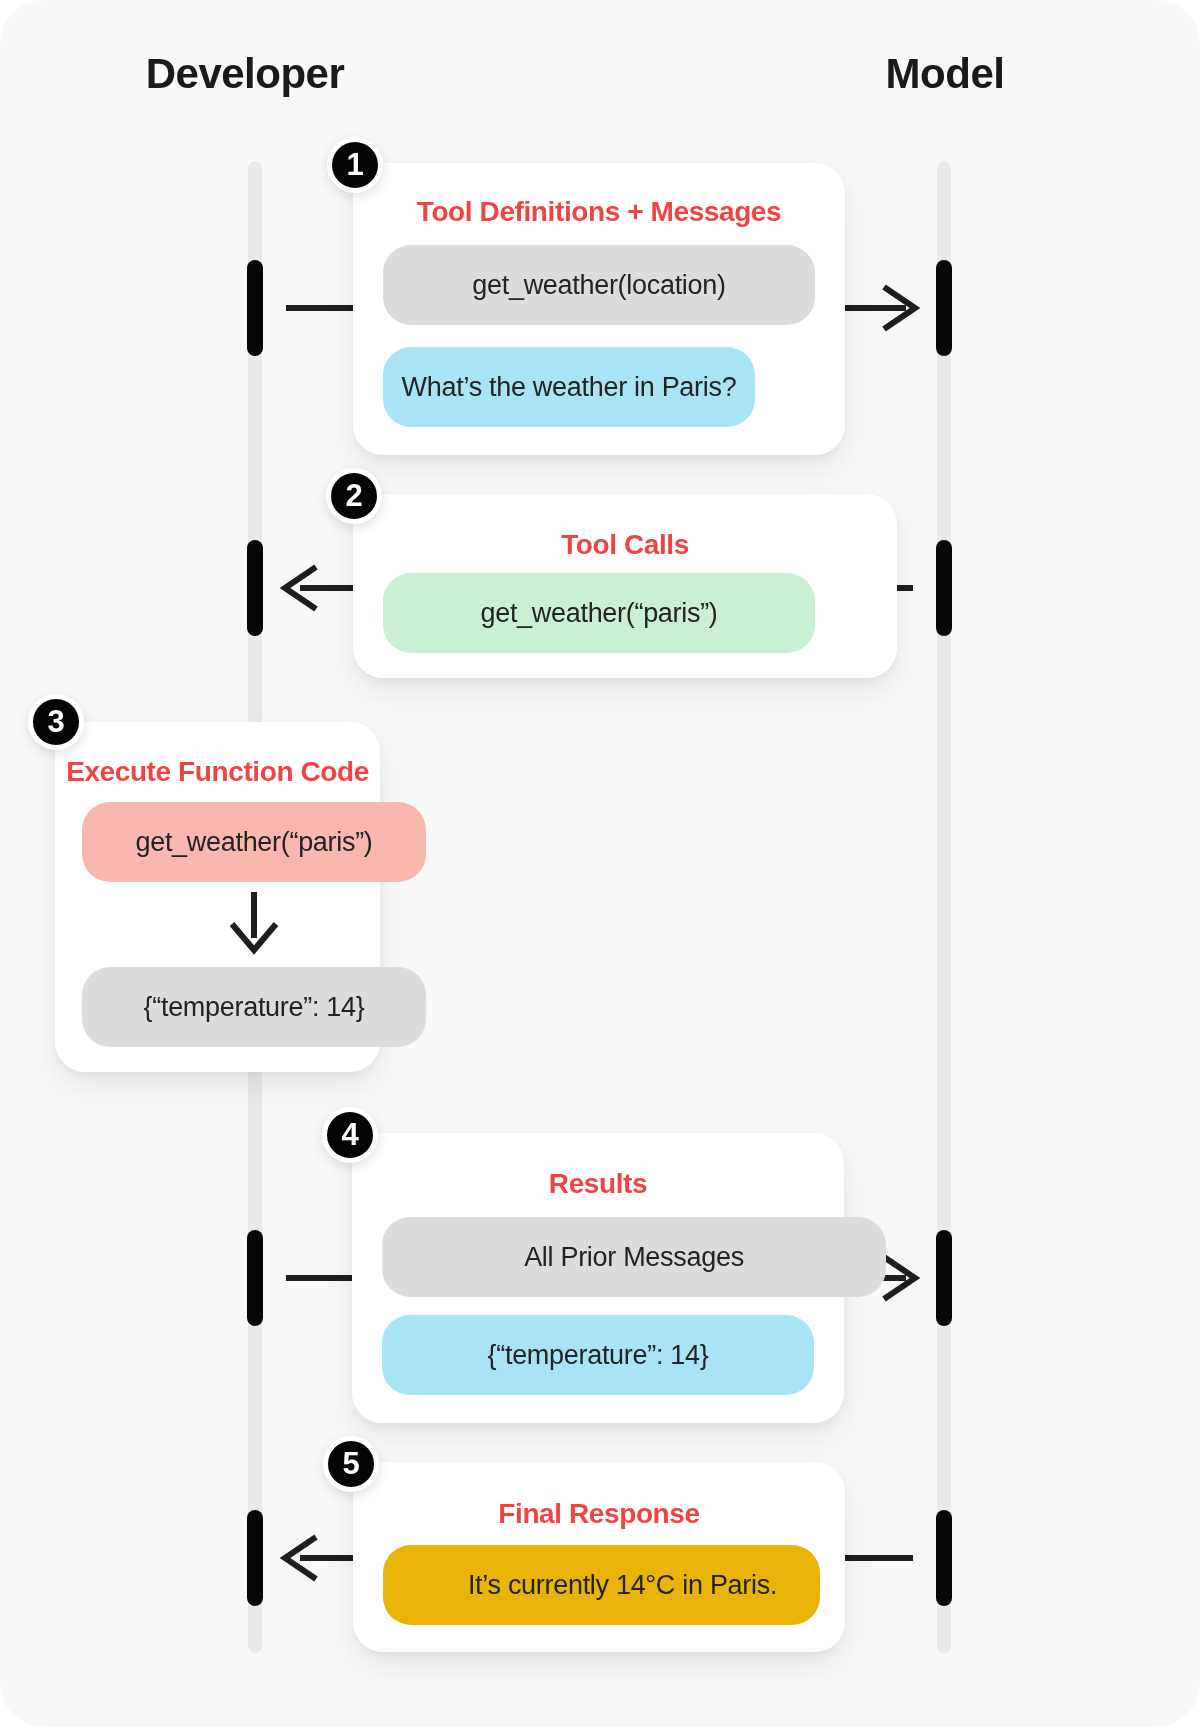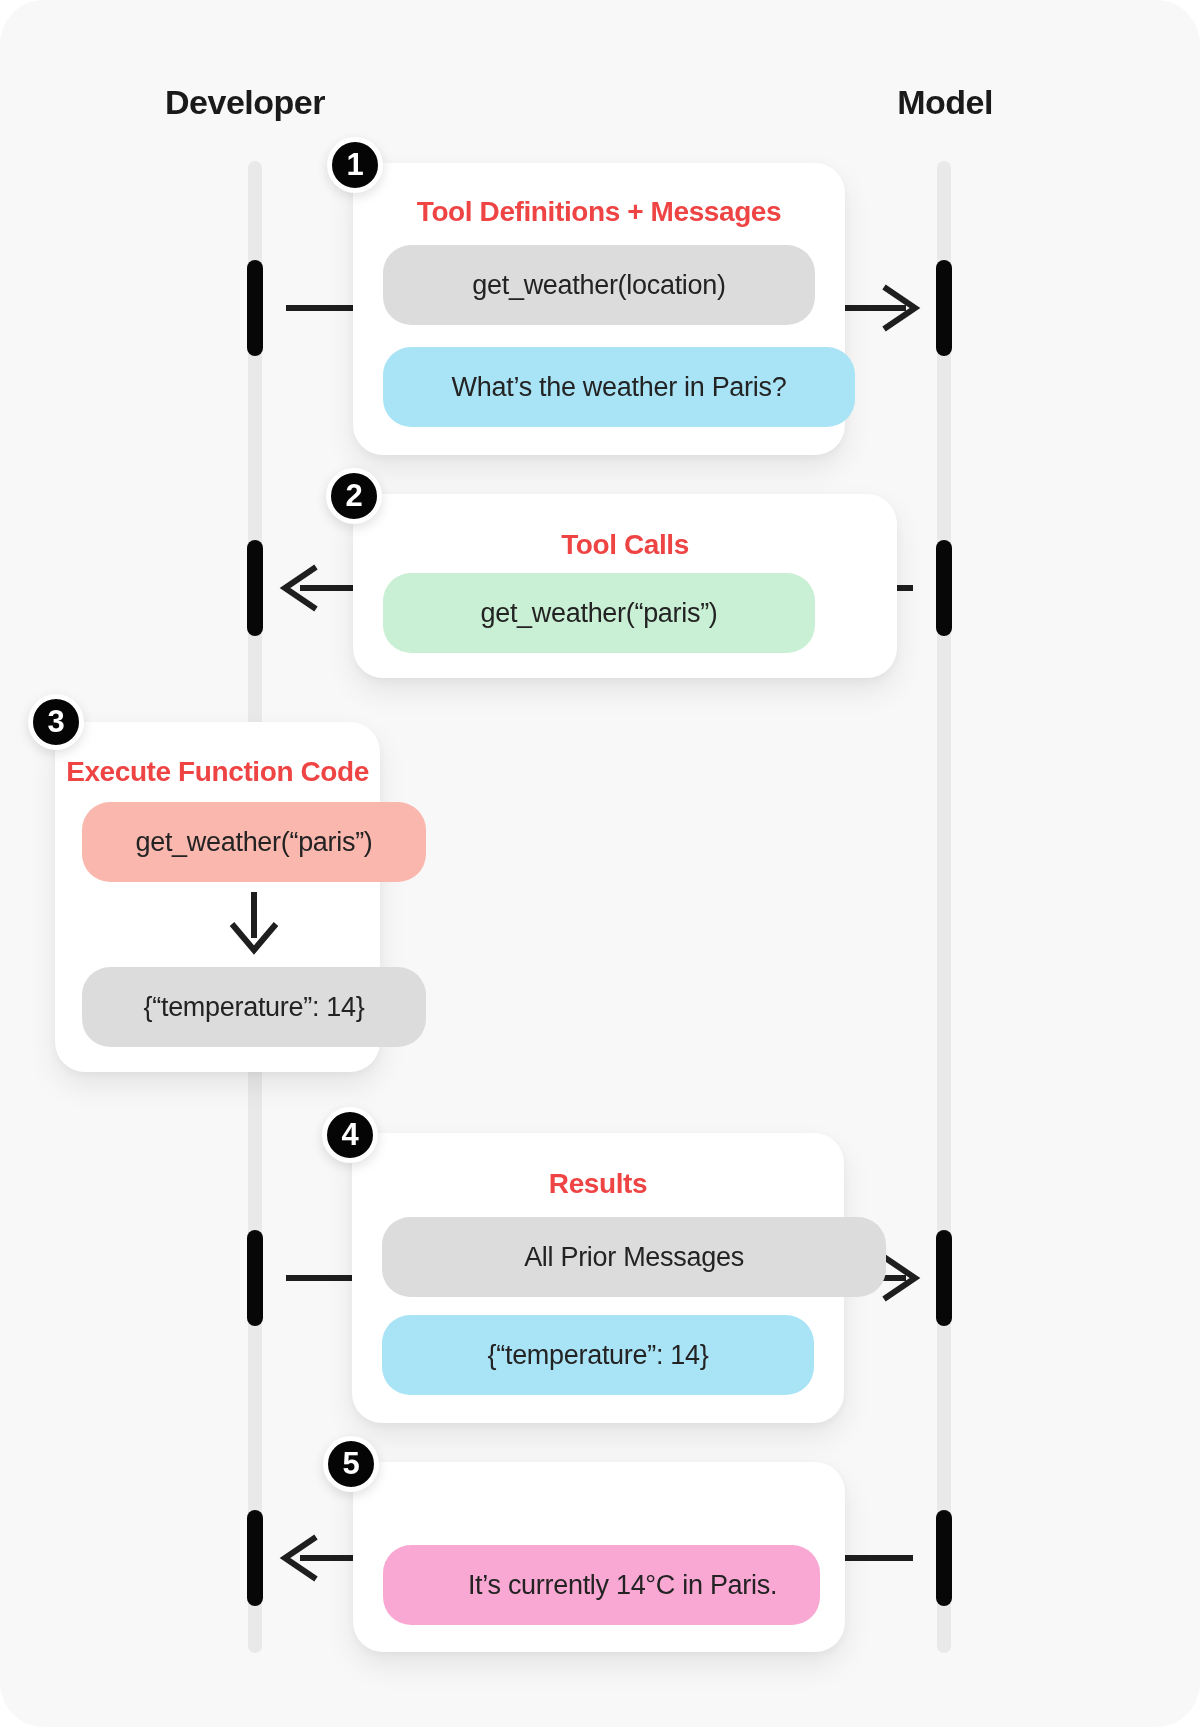--- a/index.html
+++ b/index.html
@@ -3,22 +3,22 @@
 <meta charset="utf-8">
 <style>
   html,body{margin:0;padding:0;background:#ffffff;}
   *{box-sizing:border-box;}
   .canvas{
     position:relative;width:1200px;height:1727px;
     background:#f8f8f8;border-radius:44px;overflow:hidden;
     font-family:"Liberation Sans",sans-serif;color:#1a1a1a;
   }
   .actor{
-    position:absolute;top:83px;transform:translateX(-50%);
-    font-size:34px;font-weight:700;letter-spacing:-0.5px;white-space:nowrap;
+    position:absolute;top:50px;transform:translateX(-50%);
+    font-size:42px;font-weight:700;letter-spacing:-0.5px;white-space:nowrap;
   }
   .lifeline{
     position:absolute;top:161px;width:14px;height:1492px;
     background:#e9e9e9;border-radius:7px;
   }
   .actbar{
     position:absolute;width:16px;height:96px;
     background:#070707;border-radius:9px;
   }
   .arrow-layer{position:absolute;left:0;top:0;z-index:1;}
@@ -86,21 +86,21 @@
   <div class="actbar" style="left:247px;top:540px"></div>
   <div class="actbar" style="left:936px;top:540px"></div>
   <div class="actbar" style="left:247px;top:1230px"></div>
   <div class="actbar" style="left:936px;top:1230px"></div>
   <div class="actbar" style="left:247px;top:1510px"></div>
   <div class="actbar" style="left:936px;top:1510px"></div>
 
   <div class="card" style="left:353px;top:163px;width:492px;height:292px">
     <div class="card-title" style="top:33px">Tool Definitions + Messages</div>
     <div class="pill" style="left: 30px; top: 82px; width: 432px; background-color: rgb(220, 220, 220);">get_weather(location)</div>
-    <div class="pill" style="left: 30px; top: 184px; width: 472px; background-color: rgb(169, 227, 246); text-align: center;">What’s the weather in Paris?</div>
+    <div class="pill" style="left: 30px; top: 184px; width: 372px; background-color: rgb(169, 227, 246); text-align: center;">What’s the weather in Paris?</div>
   </div>
 
   <div class="card" style="left:353px;top:494px;width:544px;height:184px">
     <div class="card-title" style="top:35px">Tool Calls</div>
     <div class="pill" style="left: 30px; top: 79px; width: 432px; background-color: rgb(201, 239, 212);">get_weather(“paris”)</div>
   </div>
 
   <div class="card" style="left:55px;top:722px;width:325px;height:350px">
     <div class="card-title" style="top:34px">Execute Function Code</div>
     <div class="pill" style="left: 27px; top: 80px; width: 344px; background-color: rgb(249, 183, 174);">get_weather(“paris”)</div>
@@ -113,21 +113,22 @@
     <div class="pill" style="left: 27px; top: 245px; width: 344px; background-color: rgb(220, 220, 220);">{“temperature”: 14}</div>
   </div>
 
   <div class="card" style="left:352px;top:1133px;width:492px;height:290px">
     <div class="card-title" style="top:35px">Results</div>
     <div class="pill" style="left: 30px; top: 84px; width: 504px; background-color: rgb(220, 220, 220);">All Prior Messages</div>
     <div class="pill" style="left: 30px; top: 182px; width: 432px; background-color: rgb(169, 227, 246);">{“temperature”: 14}</div>
   </div>
 
   <div class="card" style="left:353px;top:1462px;width:492px;height:190px">
-    <div class="pill" style="left: 30px; top: 83px; width: 437px; background-color: #f9a8d4; padding-left: 42px;">It’s currently 14°C in Paris.</div>
+    <div class="card-title" style="top:36px">Final Response</div>
+    <div class="pill" style="left: 30px; top: 83px; width: 437px; background-color: #eab308; padding-left: 42px;">It’s currently 14°C in Paris.</div>
   </div>
 
   <div class="badge" style="left:327px;top:137px">1</div>
   <div class="badge" style="left:326px;top:468px">2</div>
   <div class="badge" style="left:28px;top:694px">3</div>
   <div class="badge" style="left:322px;top:1107px">4</div>
   <div class="badge" style="left:323px;top:1436px">5</div>
 
 </div>
 

